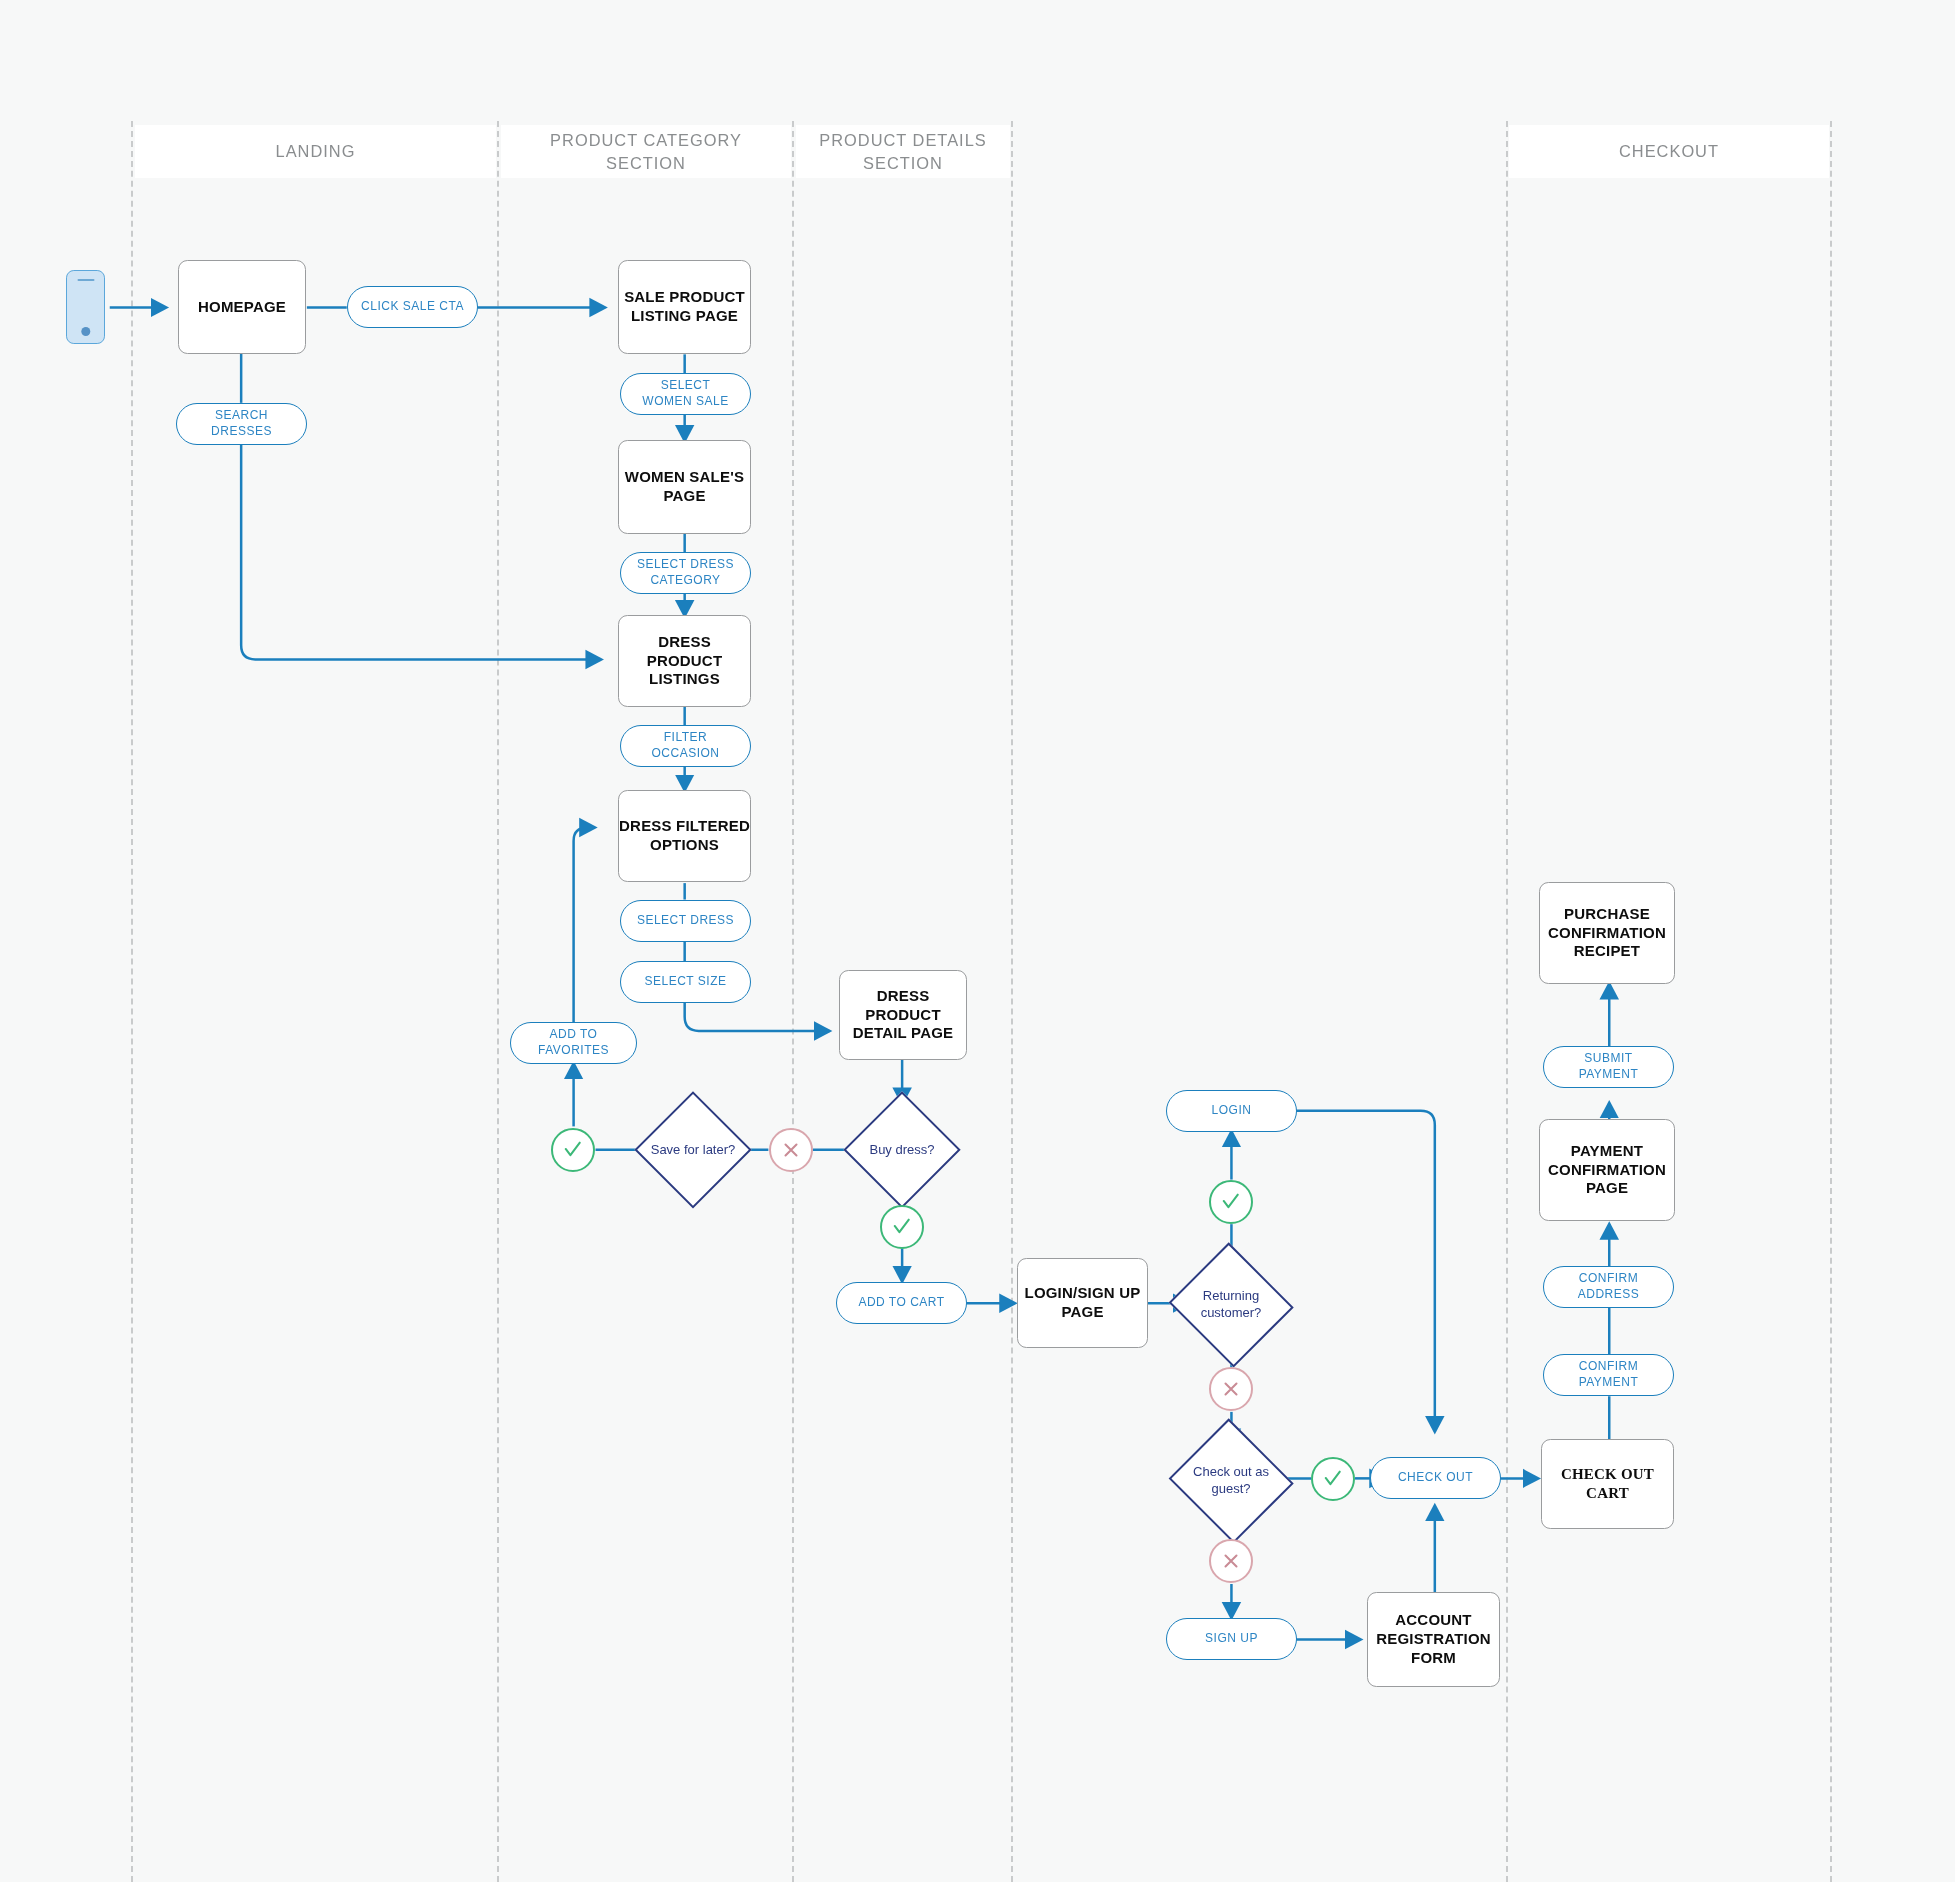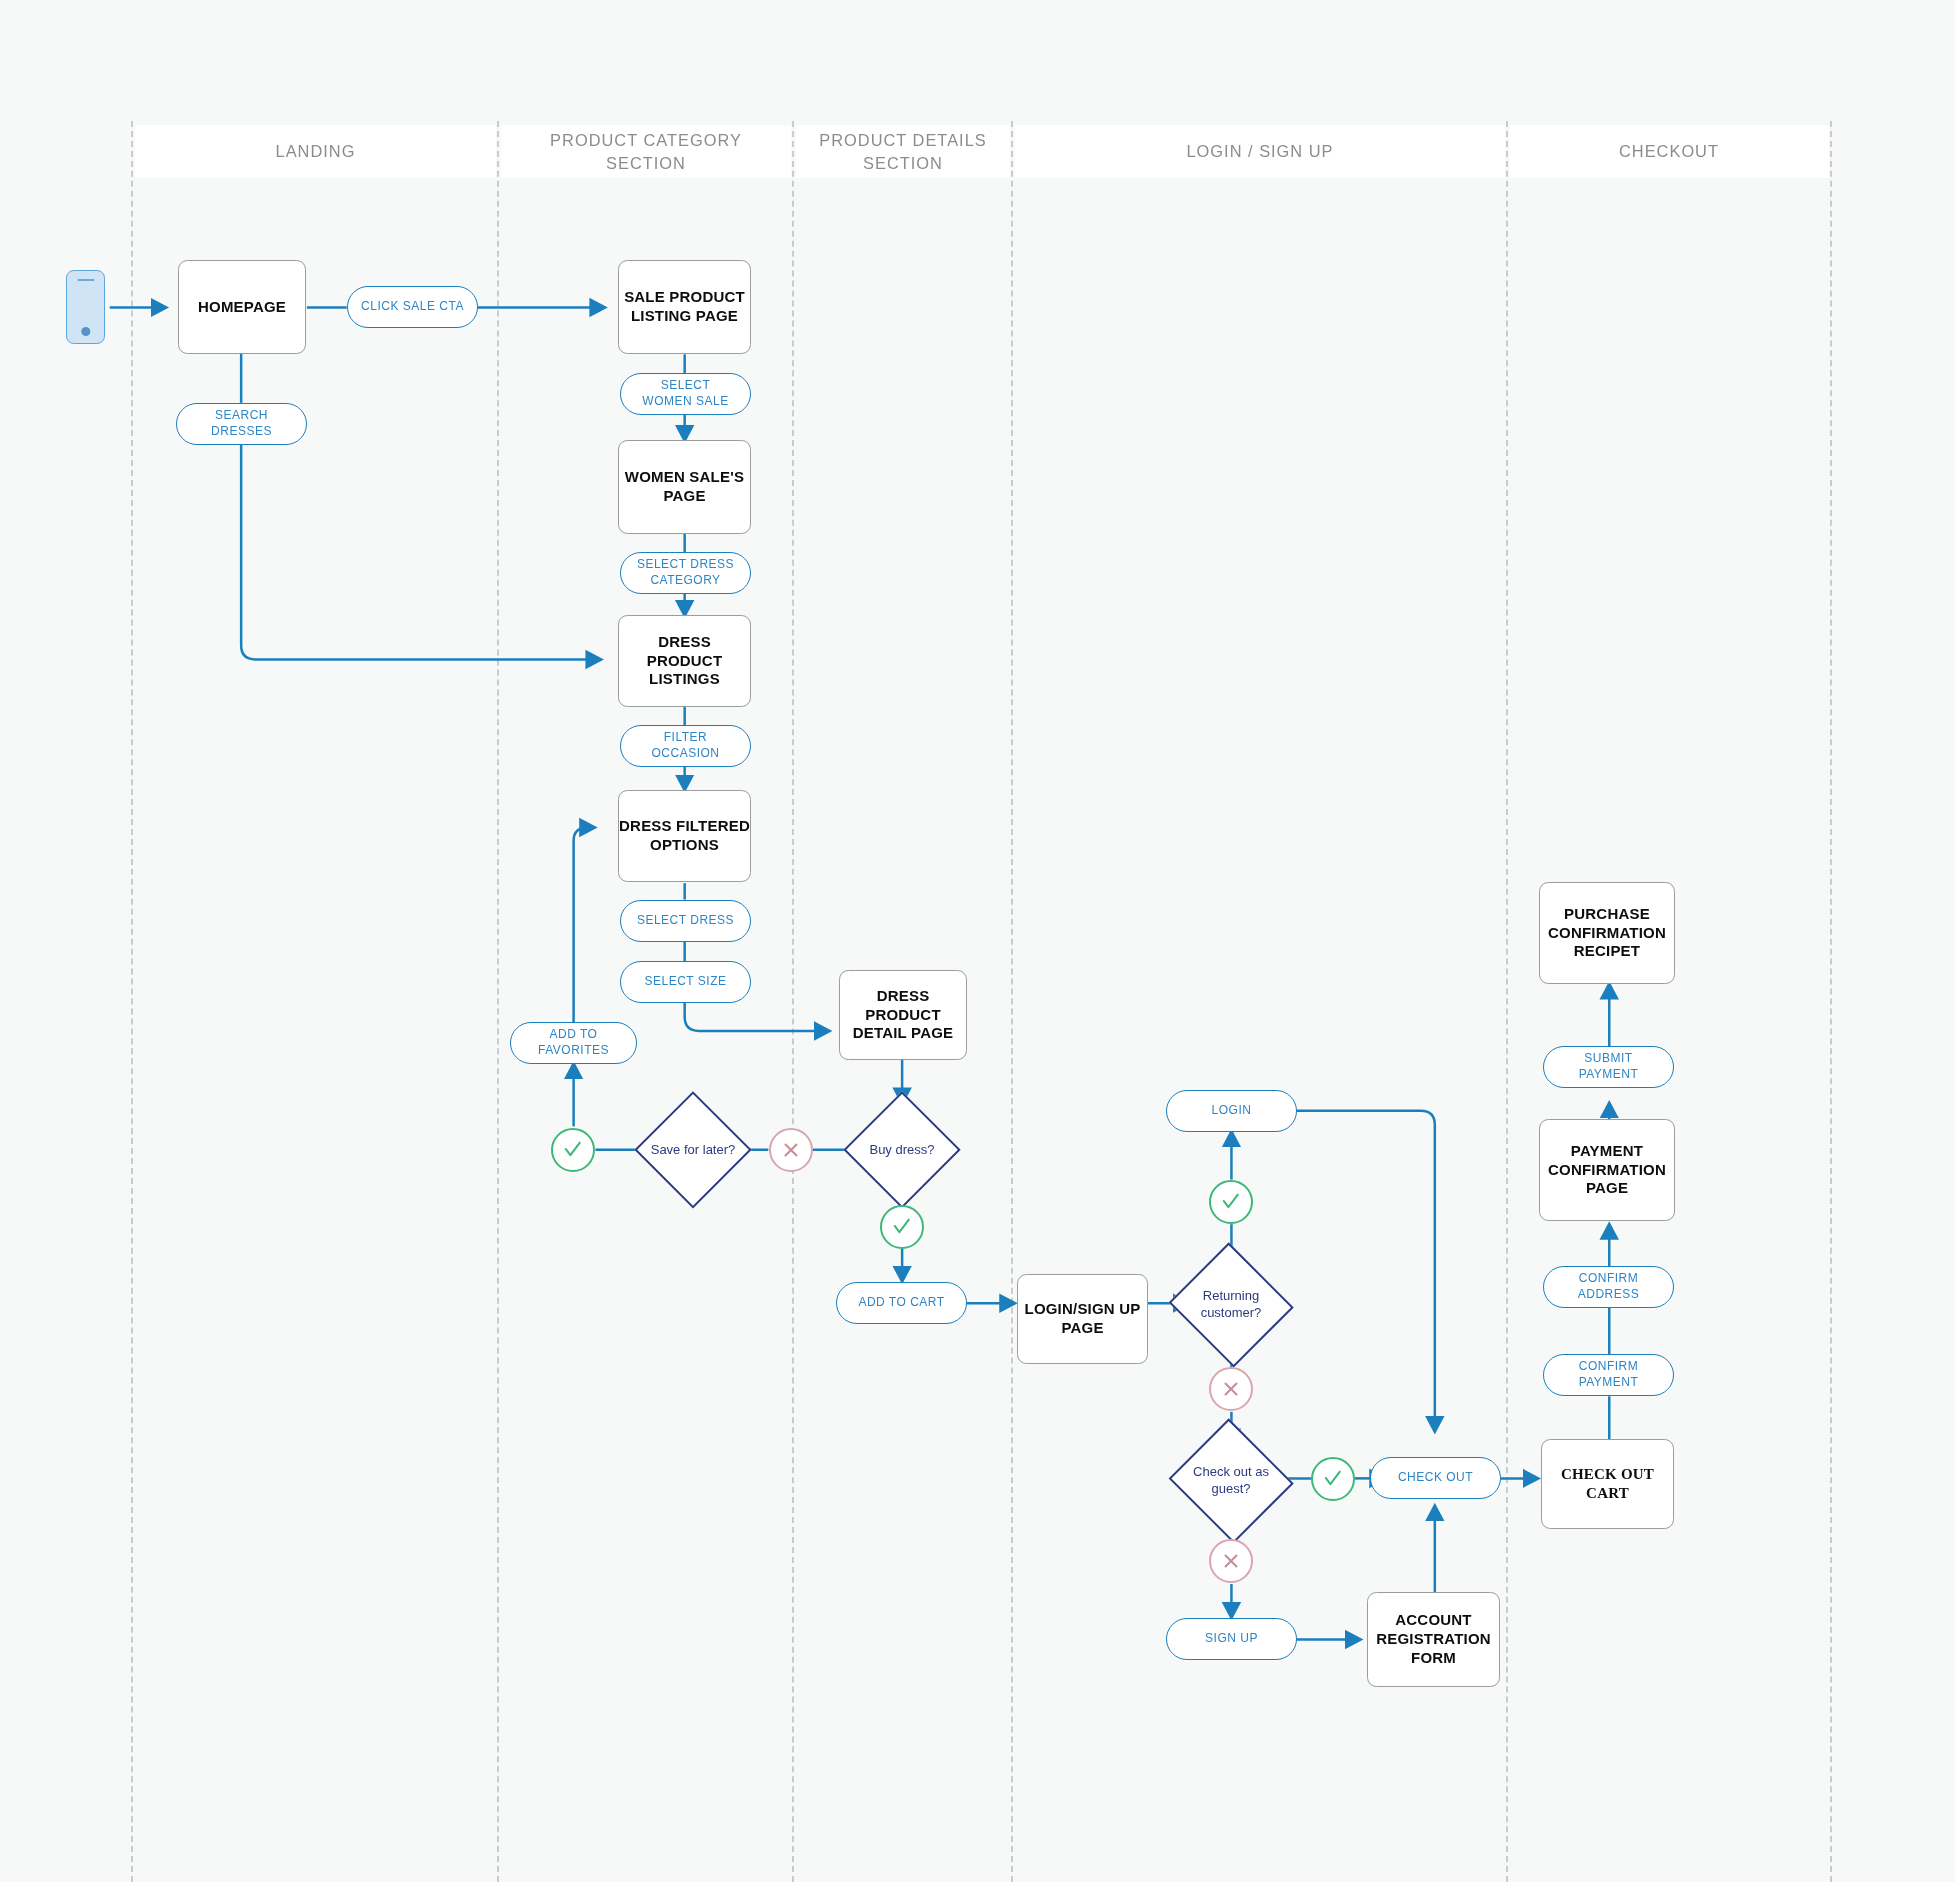--- a/index.html
+++ b/index.html
@@ -164,23 +164,20 @@
       <span>PRODUCT CATEGORY</span><br>
       <span>SECTION</span>
     </span>
   </div>
   <div class="lane-header" style="left:796px; width:214px;">
     <span>
       <span>PRODUCT DETAILS</span><br>
       <span>SECTION</span>
     </span>
   </div>
-  <div class="lane-header" style="left:1015px; width:490px;">
-    <span>LOGIN / SIGN UP</span>
-  </div>
   <div class="lane-header" style="left:1509px; width:320px;">
     <span>CHECKOUT</span>
   </div>
 
   <svg id="edges" viewBox="0 0 2500 2406">
     <defs>
       <marker id="arrow" markerWidth="9" markerHeight="9" refX="6.2" refY="4.5" orient="auto" markerUnits="strokeWidth">
         <path d="M0,0.6 L7.4,4.5 L0,8.4 z" fill="#1b7fbd"></path>
       </marker>
     </defs>
@@ -364,21 +361,21 @@
 
   <div class="node decision" style="left:847px; top:1095px; width:110px; height:110px;">
     <div class="dm-shape"></div>
     <span class="dm-label">Buy dress?</span>
   </div>
 
   <div class="node action" style="left:836px; top:1282px; width:131px; height:42px;">
     <span>ADD TO CART</span>
   </div>
 
-  <div class="node screen" style="left:1017px; top:1258px; width:131px; height:90px;margin-top:16px;">
+  <div class="node screen" style="left:1017px; top:1258px; width:131px; height:90px;">
     <span>
       <span>LOGIN/SIGN UP</span><br>
       <span>PAGE</span>
     </span>
   </div>
 
   <div class="node decision" style="left:1170px; top:1248px; width:122px; height:113px;">
     <div class="dm-shape"></div>
     <span class="dm-label">
       <span>Returning</span><br>

